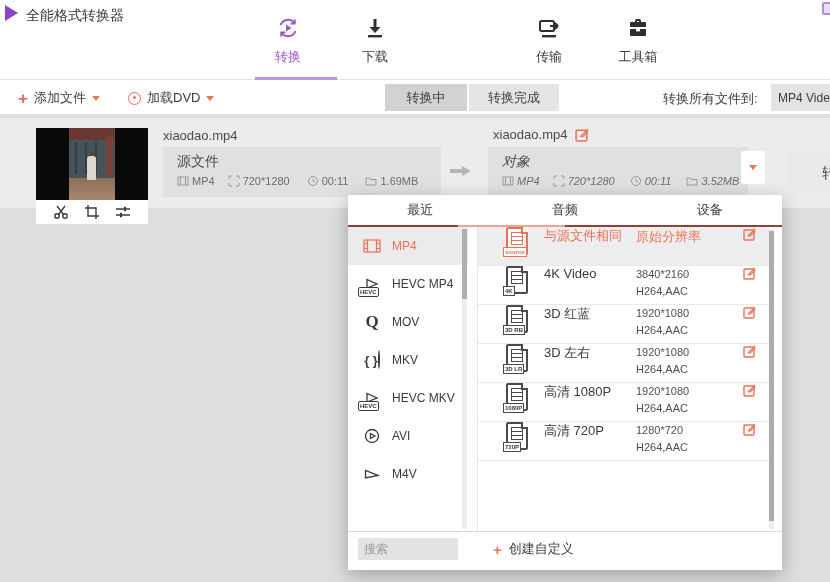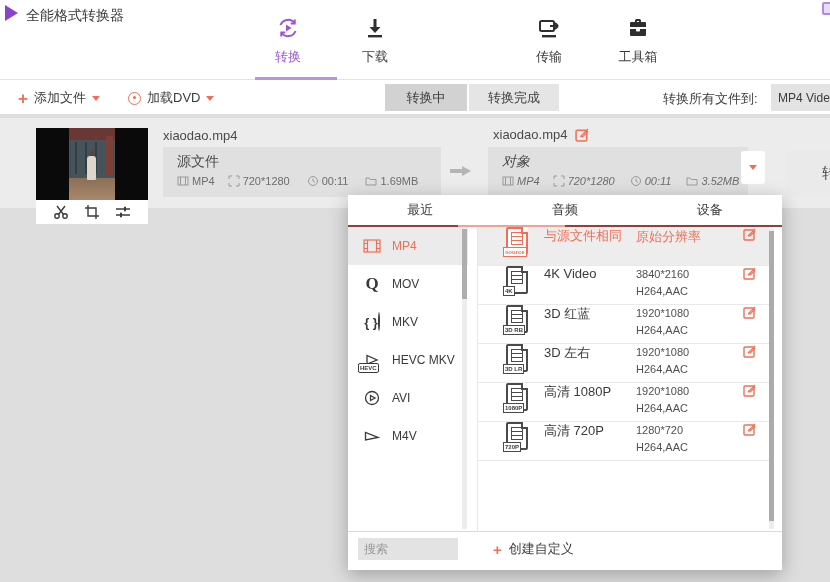--- a/index.html
+++ b/index.html
@@ -362,20 +362,29 @@
           <span class="fmt-icon">
             <svg viewBox="0 0 18 14" width="18" height="14" fill="none" stroke="currentColor" stroke-width="1.2">
               <rect x="1" y="1" width="16" height="12"></rect>
                 <path d="M4.5 1v12M13.5 1v12M1 4.5h3.5M1 9.5h3.5M13.5 4.5H17M13.5 9.5H17"></path>
             </svg>
           </span>
           <span class="fmt-label">MP4</span>
         </div>
         <div class="fmt-row">
           <span class="fmt-icon">
+            <svg viewBox="0 0 16 14" width="16" height="14" fill="none" stroke="currentColor" stroke-width="1.3">
+              <path d="M3 11V2.5L13 7z"></path>
+            </svg>
+            <span class="hevc-badge">HEVC</span>
+          </span>
+          <span class="fmt-label">HEVC MP4</span>
+        </div>
+        <div class="fmt-row">
+          <span class="fmt-icon">
               <span class="q-glyph">Q</span>
             </span>
           <span class="fmt-label">MOV</span>
         </div>
         <div class="fmt-row">
           <span class="fmt-icon">
             <span><span class="mkv-glyph">{&nbsp;}</span><span class="mkv-oval"></span></span>
           </span>
           <span class="fmt-label">MKV</span>
         </div>

